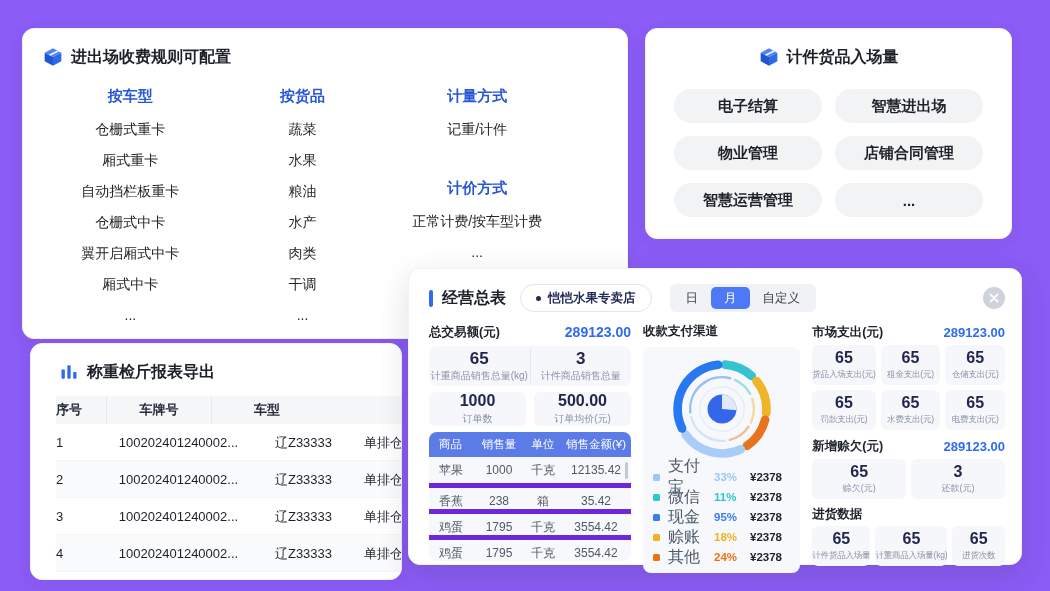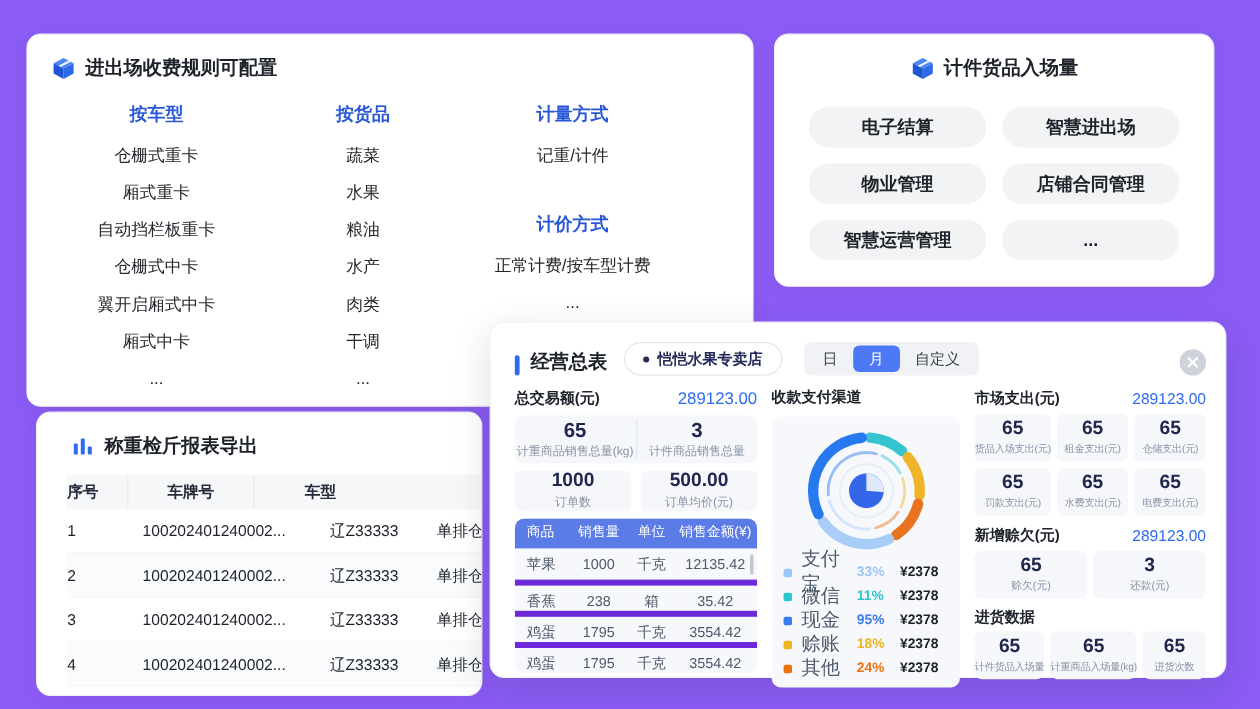--- a/index.html
+++ b/index.html
@@ -41,41 +41,41 @@
   .rc1 { width:50px;  text-align:left; }
   .rc2 { width:145px; text-align:center; }
   .rc3 { width:105px; text-align:center; }
   .rc4 { width:150px; text-align:left; padding-left:8px; }
   .rt-head .rc2, .rt-head .rc3, .rt-head .rc4 { border-left:1px solid #e7e9ec; }
   .rt-head .rc4 { padding-left:42px; }
 
   
   .card-dash { left:408px; top:268px; width:614px; height:297px; padding:14px 16px 0 20px;
                box-shadow:0 10px 32px rgba(31,35,41,.14); z-index:5; }
-  .dash-head { display:flex; align-items:flex-end; height:30px; }
+  .dash-head { display:flex; align-items:center; height:30px; }
   .accent-bar { width:4px; height:17px; border-radius:2px; background:#2e6bf0; }
   .dash-title { font-size:16px; font-weight:700; margin-left:9px; color:#1d2129; }
   .store-pill { display:flex; align-items:center; gap:7px; margin-left:14px; height:28px; padding:0 15px;
                 border:1px solid #e3e5ea; border-radius:15px; background:#fff; cursor:pointer; font-family:inherit; }
   .store-dot { width:5px; height:5px; border-radius:50%; background:#232a58; }
   .store-name { font-size:12.5px; font-weight:700; color:#232a58; }
   .seg { display:flex; align-items:center; margin-left:18px; background:#f1f2f5; border-radius:6px; padding:3px; height:28px; }
   .seg-btn { border:none; background:transparent; height:22px; padding:0 13px; font-size:12.5px; color:#3a3f47;
              border-radius:5px; cursor:pointer; font-family:inherit; }
   .seg-btn.active { background:#4d79f6; color:#fff; }
   .close-btn { margin-left:auto; width:22px; height:22px; border:none; border-radius:50%; background:#cdd2db;
                display:flex; align-items:center; justify-content:center; cursor:pointer; }
   .dash-body { display:flex; gap:12px; margin-top:8px; }
   .dash-col-left  { width:202px; }
   .dash-col-mid   { width:160px; }
   .dash-col-right { width:196px; }
 
   .kv-row { display:flex; align-items:center; justify-content:space-between; height:18px; margin-top:2px; }
   .kv-label { font-size:12.5px; font-weight:700; color:#1d2129; }
-  .kv-value { font-size:14px; font-weight:400; color:#2e6bf0; }
+  .kv-value { font-size:14px; font-weight:700; color:#2e6bf0; }
   .kv-value.sm { font-size:13px; }
 
   .combo-box { display:flex; align-items:center; margin-top:5px; height:40px; background:#f5f7fb; border-radius:8px; }
   .combo-half { flex:1; text-align:center; }
   .combo-half + .combo-half { border-left:1px solid #e2e6ef; }
   .stat-num { font-size:16px; font-weight:700; color:#21264d; line-height:1.15; }
   .stat-label { font-size:9px; color:#8a92a6; white-space:nowrap; margin-top:1px; }
   .two-grid { display:grid; grid-template-columns:1fr 1fr; gap:8px; margin-top:6px; }
   .stat-box { height:34px; background:#f5f7fb; border-radius:6px; display:flex; flex-direction:column;
               align-items:center; justify-content:center; overflow:visible; }

